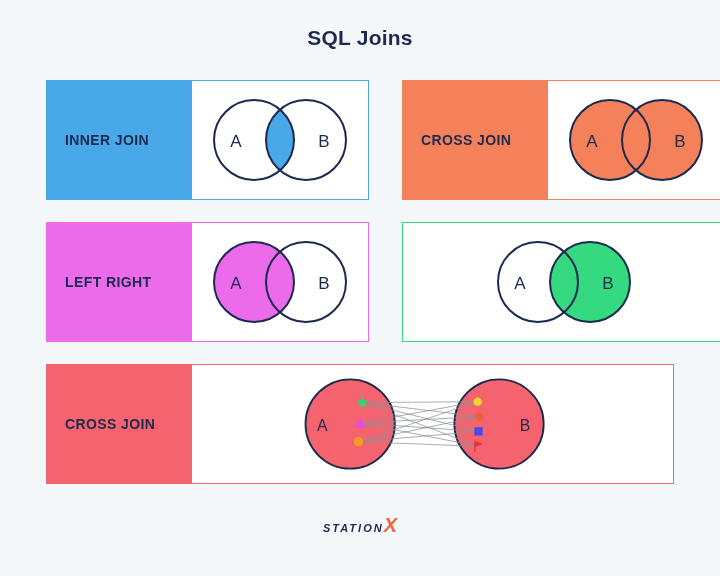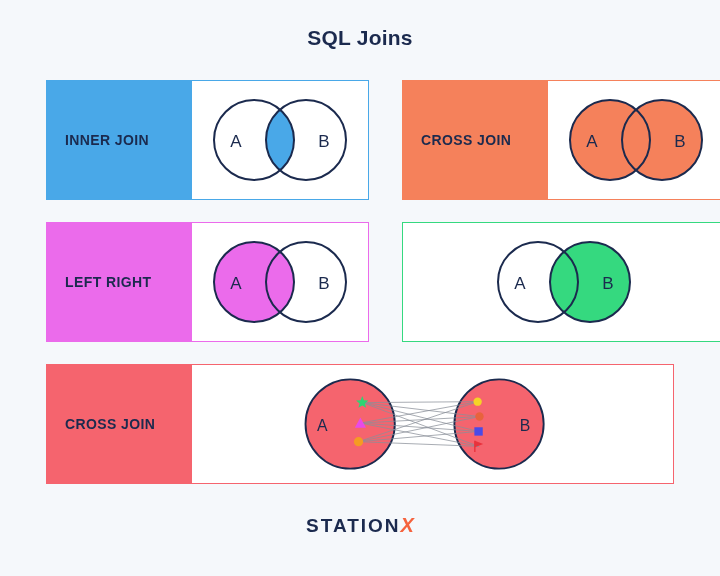--- a/index.html
+++ b/index.html
@@ -43,24 +43,25 @@
   .card-visual {
     flex: 1;
     display: flex;
     align-items: center;
     justify-content: center;
     overflow: hidden;
   }
   .card-cross { margin-top: 22px; text-align: right; }
   .footer { margin-top: 30px; text-align: center; }
   .brand {
-    font-size: 19px;
+    font-size: 11px;
     font-weight: bold;
     color: #1B2A4E;
     letter-spacing: 2px;
+    font-style: italic;
   }
   .brand-x {
     font-size: 20px;
     font-weight: bold;
     font-style: italic;
     color: var(--c, #F5623D);
     letter-spacing: 0;
   }
   svg text {
     font-family: "Liberation Sans", sans-serif;

